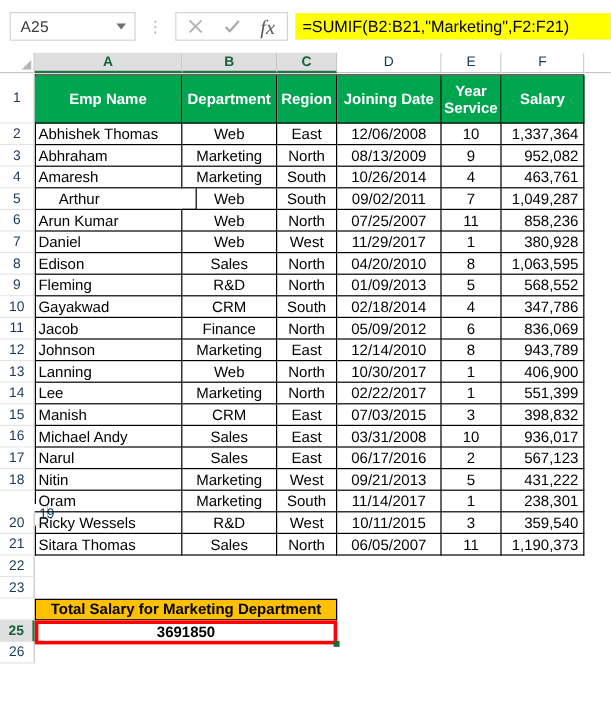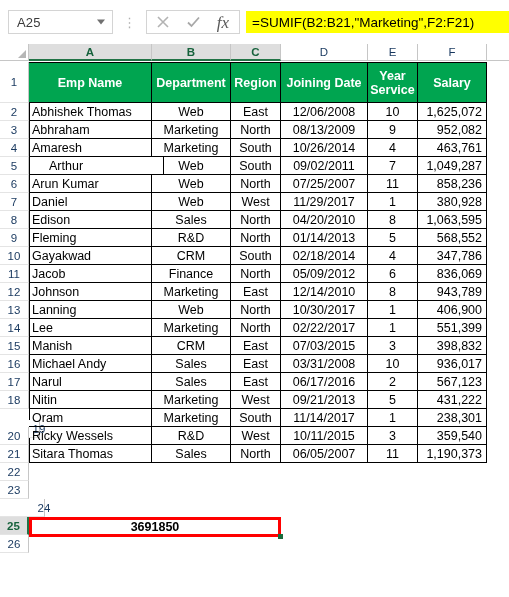--- a/index.html
+++ b/index.html
@@ -257,21 +257,21 @@
       <span>Joining Date</span>
     </div>
     <div class="cell hdr-cell" style="left: 418px; width: 69px; top: 19px; height: 40px;">
       <span>Salary</span>
     </div>
     <div class="cell bordered c-left" style="left: 29px; width: 123px; top: 59px; height: 18px;">Abhishek Thomas</div>
     <div class="cell bordered c-center" style="left: 152px; width: 79px; top: 59px; height: 18px;">Web</div>
     <div class="cell bordered c-center" style="left: 231px; width: 50px; top: 59px; height: 18px;">East</div>
     <div class="cell bordered c-center" style="left: 281px; width: 87px; top: 59px; height: 18px;">12/06/2008</div>
     <div class="cell bordered c-center" style="left: 368px; width: 50px; top: 59px; height: 18px;">10</div>
-    <div class="cell bordered c-right" style="left: 418px; width: 69px; top: 59px; height: 18px;">1,625,072</div>
+    <div class="cell bordered c-right" style="left: 418px; width: 69px; top: 59px; height: 18px;">1,337,364</div>
     <div class="cell bordered c-left" style="left: 29px; width: 123px; top: 77px; height: 18px;">Abhraham</div>
     <div class="cell bordered c-center" style="left: 152px; width: 79px; top: 77px; height: 18px;">Marketing</div>
     <div class="cell bordered c-center" style="left: 231px; width: 50px; top: 77px; height: 18px;">North</div>
     <div class="cell bordered c-center" style="left: 281px; width: 87px; top: 77px; height: 18px;">08/13/2009</div>
     <div class="cell bordered c-center" style="left: 368px; width: 50px; top: 77px; height: 18px;">9</div>
     <div class="cell bordered c-right" style="left: 418px; width: 69px; top: 77px; height: 18px;">952,082</div>
     <div class="cell bordered c-left" style="left: 29px; width: 123px; top: 95px; height: 18px;">Amaresh</div>
     <div class="cell bordered c-center" style="left: 152px; width: 79px; top: 95px; height: 18px;">Marketing</div>
     <div class="cell bordered c-center" style="left: 231px; width: 50px; top: 95px; height: 18px;">South</div>
     <div class="cell bordered c-center" style="left: 281px; width: 87px; top: 95px; height: 18px;">10/26/2014</div>
@@ -297,21 +297,21 @@
     <div class="cell bordered c-right" style="left: 418px; width: 69px; top: 149px; height: 18px;">380,928</div>
     <div class="cell bordered c-left" style="left: 29px; width: 123px; top: 167px; height: 18px;">Edison</div>
     <div class="cell bordered c-center" style="left: 152px; width: 79px; top: 167px; height: 18px;">Sales</div>
     <div class="cell bordered c-center" style="left: 231px; width: 50px; top: 167px; height: 18px;">North</div>
     <div class="cell bordered c-center" style="left: 281px; width: 87px; top: 167px; height: 18px;">04/20/2010</div>
     <div class="cell bordered c-center" style="left: 368px; width: 50px; top: 167px; height: 18px;">8</div>
     <div class="cell bordered c-right" style="left: 418px; width: 69px; top: 167px; height: 18px;">1,063,595</div>
     <div class="cell bordered c-left" style="left: 29px; width: 123px; top: 185px; height: 18px;">Fleming</div>
     <div class="cell bordered c-center" style="left: 152px; width: 79px; top: 185px; height: 18px;">R&amp;D</div>
     <div class="cell bordered c-center" style="left: 231px; width: 50px; top: 185px; height: 18px;">North</div>
-    <div class="cell bordered c-center" style="left: 281px; width: 87px; top: 185px; height: 18px;">01/14/2013</div>
+    <div class="cell bordered c-center" style="left: 281px; width: 87px; top: 185px; height: 18px;">01/09/2013</div>
     <div class="cell bordered c-center" style="left: 368px; width: 50px; top: 185px; height: 18px;">5</div>
     <div class="cell bordered c-right" style="left: 418px; width: 69px; top: 185px; height: 18px;">568,552</div>
     <div class="cell bordered c-left" style="left: 29px; width: 123px; top: 203px; height: 18px;">Gayakwad</div>
     <div class="cell bordered c-center" style="left: 152px; width: 79px; top: 203px; height: 18px;">CRM</div>
     <div class="cell bordered c-center" style="left: 231px; width: 50px; top: 203px; height: 18px;">South</div>
     <div class="cell bordered c-center" style="left: 281px; width: 87px; top: 203px; height: 18px;">02/18/2014</div>
     <div class="cell bordered c-center" style="left: 368px; width: 50px; top: 203px; height: 18px;">4</div>
     <div class="cell bordered c-right" style="left: 418px; width: 69px; top: 203px; height: 18px;">347,786</div>
     <div class="cell bordered c-left" style="left: 29px; width: 123px; top: 221px; height: 18px;">Jacob</div>
     <div class="cell bordered c-center" style="left: 152px; width: 79px; top: 221px; height: 18px;">Finance</div>
@@ -372,15 +372,16 @@
     <div class="cell bordered c-center" style="left: 231px; width: 50px; top: 383px; height: 18px;">West</div>
     <div class="cell bordered c-center" style="left: 281px; width: 87px; top: 383px; height: 18px;">10/11/2015</div>
     <div class="cell bordered c-center" style="left: 368px; width: 50px; top: 383px; height: 18px;">3</div>
     <div class="cell bordered c-right" style="left: 418px; width: 69px; top: 383px; height: 18px;">359,540</div>
     <div class="cell bordered c-left" style="left: 29px; width: 123px; top: 401px; height: 18px;">Sitara Thomas</div>
     <div class="cell bordered c-center" style="left: 152px; width: 79px; top: 401px; height: 18px;">Sales</div>
     <div class="cell bordered c-center" style="left: 231px; width: 50px; top: 401px; height: 18px;">North</div>
     <div class="cell bordered c-center" style="left: 281px; width: 87px; top: 401px; height: 18px;">06/05/2007</div>
     <div class="cell bordered c-center" style="left: 368px; width: 50px; top: 401px; height: 18px;">11</div>
     <div class="cell bordered c-right" style="left: 418px; width: 69px; top: 401px; height: 18px;">1,190,373</div>
+    <div id="total-label-cell" style="left: 29px; top: 455px; width: 252px; height: 18px;">Total Salary for Marketing Department</div>
     <div id="total-value-cell" style="left: 29px; top: 473px; width: 252px; height: 20px;">3691850</div>
     <div id="total-value-handle" style="left: 278px; top: 490px;"></div>
   </div>
 
 </body></html>

